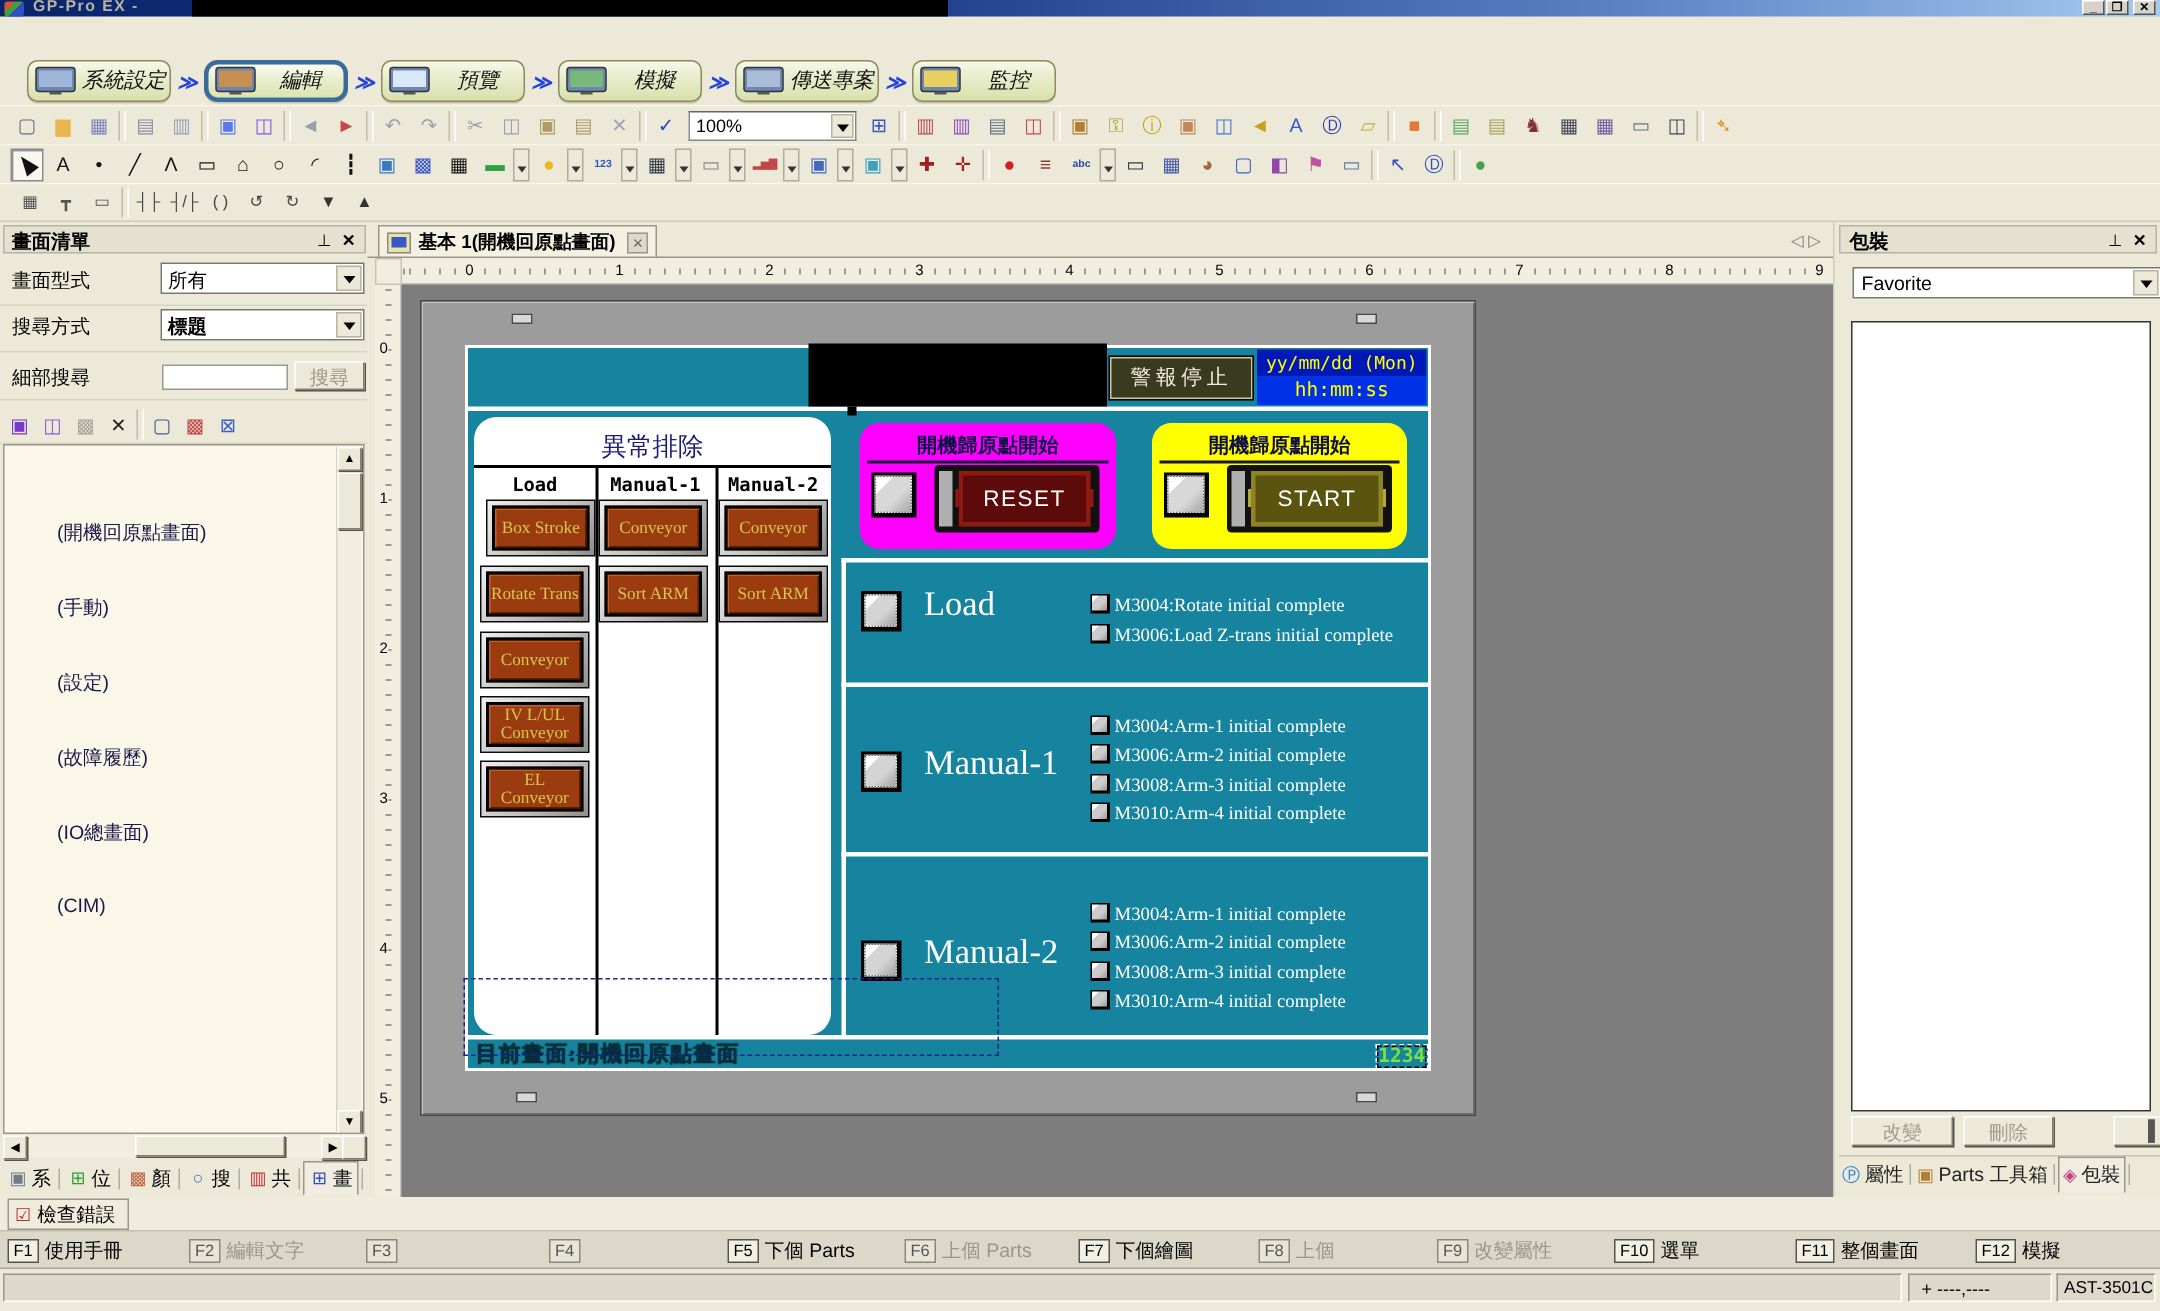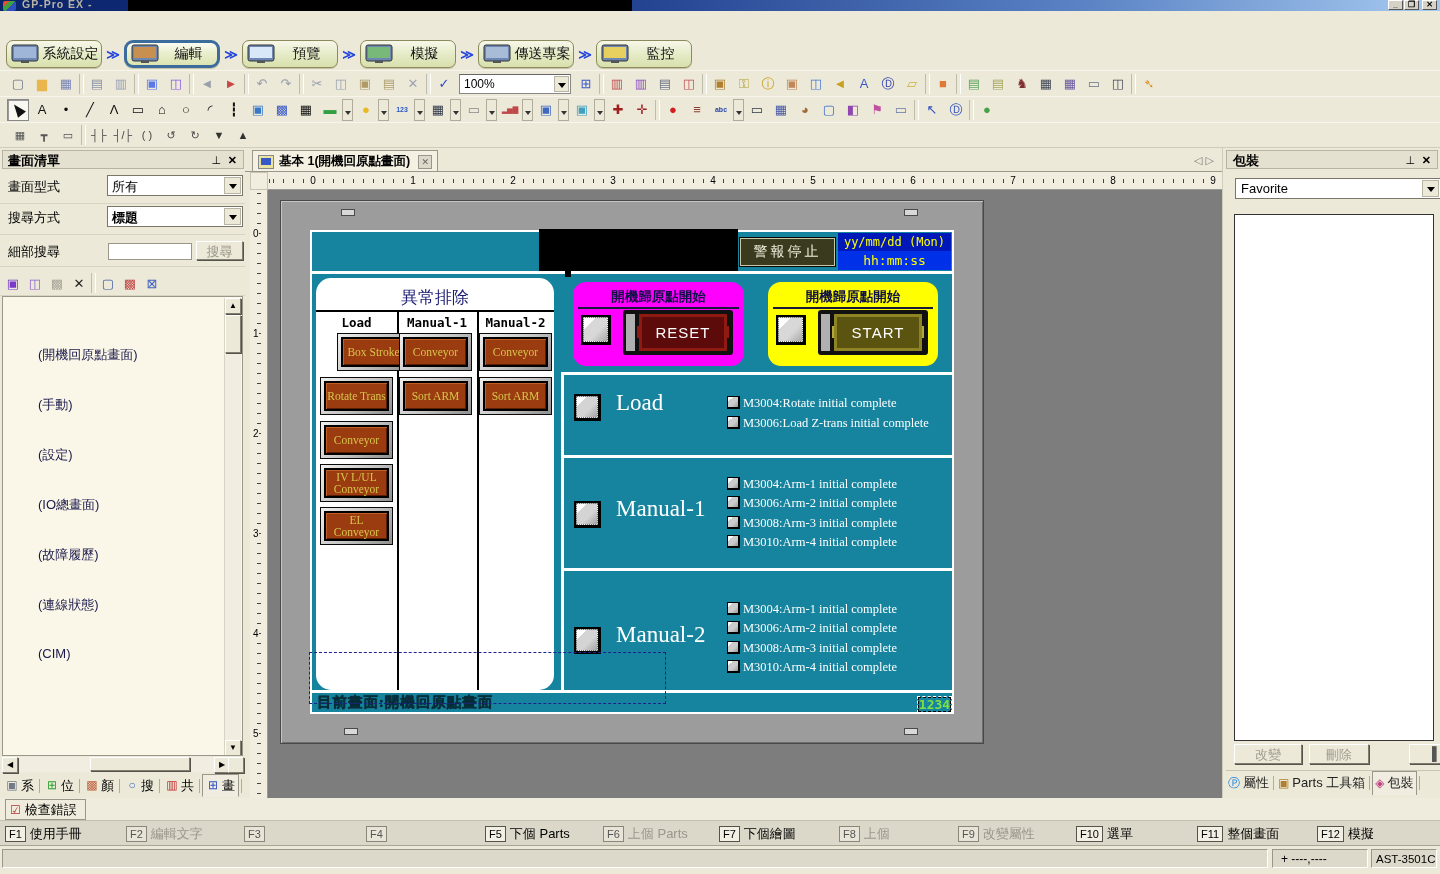--- a/index.html
+++ b/index.html
@@ -229,21 +229,21 @@
     <div id="title-icon"></div>
     <div id="title-text">GP-Pro EX -</div>
     <div id="title-redact"></div>
     <div class="wbtn" id="btn-min">_</div>
     <div class="wbtn" id="btn-max">❐</div>
     <div class="wbtn" id="btn-close">✕</div>
   </div>
 
 
   <div id="workflow">
-    <div class="wf-group" style="left:6px;">
+    <div class="wf-group" style="left:18px;font-style:italic;">
 
         <span style="display:flex;align-items:center;">
 
           <span class="wf-btn norm">
             <svg class="wf-icon system-settings-icon" width="30" height="22" viewBox="0 0 30 22">
               <rect x="2" y="2" width="26" height="16" rx="2" fill="#6d87b2" stroke="#333" stroke-width="1"></rect>
               <rect x="4" y="4" width="22" height="11" fill="#9fb6d8"></rect>
               <rect x="11" y="18" width="8" height="2" fill="#555"></rect>
             </svg>
             <span class="wf-label">系統設定</span>
@@ -1064,31 +1064,28 @@
 
           <div class="lp-item norm">
             <span>(手動)</span>
           </div>
 
           <div class="lp-item norm">
             <span>(設定)</span>
           </div>
 
           <div class="lp-item norm">
+            <span>(故障履歷)</span>
+          </div>
+
+          <div class="lp-item norm">
             <span>(IO總畫面)</span>
           </div>
 
-          <div class="lp-item norm">
-            <span>(故障履歷)</span>
-          </div>
-
-
-          <div class="lp-item norm">
-            <span>(連線狀態)</span>
-          </div>
+
 
           <div class="lp-item norm">
             <span>(CIM)</span>
           </div>
         </div>
       <div id="lp-vscroll">
         <span class="sc-btn" style="top:0;">▲</span>
         <div id="lp-vthumb"></div>
         <span class="sc-btn" style="bottom:0;">▼</span>
       </div>
@@ -1195,21 +1192,21 @@
           <div id="trouble-title" class="hmi-serif">異常排除</div>
           <div id="trouble-line"></div>
           <div class="tcol-line" style="left:81px;"></div>
           <div class="tcol-line" style="left:161px;"></div>
           <div class="tcol-head" style="left:0px;width:81px;">Load</div>
           <div class="tcol-head" style="left:81px;width:80px;">Manual-1</div>
           <div class="tcol-head" style="left:161px;width:77px;">Manual-2</div>
 
           <div id="tcol0">
 
-          <div class="pbtn col0" style="left: 21px; top: 55px;">
+          <div class="pbtn col0" style="left: 8px; top: 55px;">
                 <div class="face">Box Stroke</div>
               </div>
               <div class="pbtn col0" style="left: 4px; top: 99px;">
                 <div class="face">Rotate Trans</div>
               </div>
               <div class="pbtn col0" style="left: 4px; top: 143px;">
                 <div class="face">Conveyor</div>
               </div>
               <div class="pbtn col0" style="left: 4px; top: 186px;">
                 <div class="face">IV L/UL

